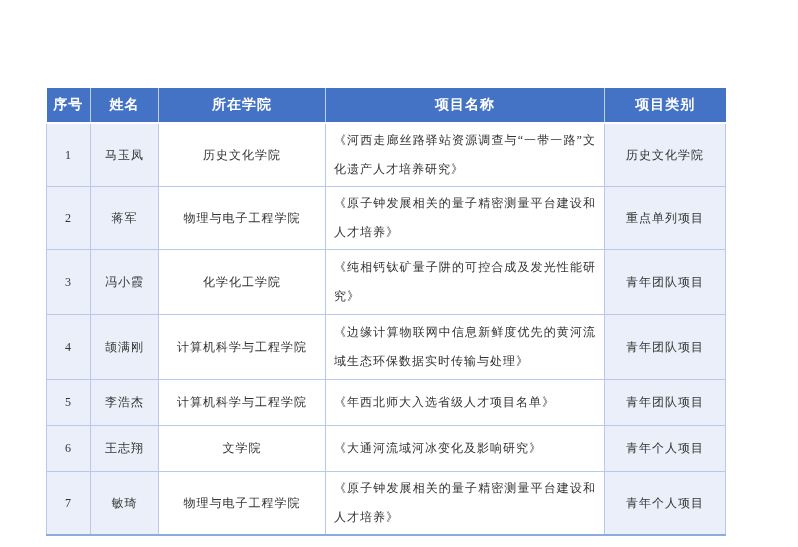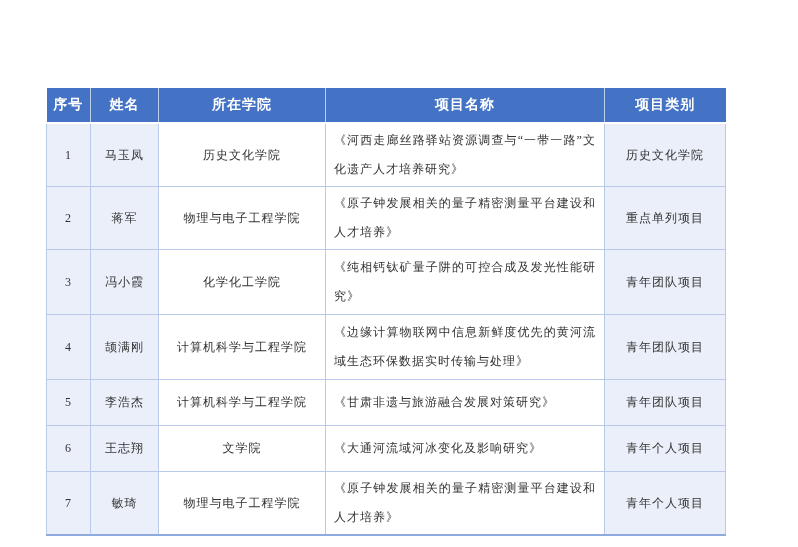--- a/index.html
+++ b/index.html
@@ -123,21 +123,21 @@
     <td class="col-band cell-serial">4</td>
     <td class="col-band cell-name">颉满刚</td>
     <td class="col-plain cell-college">计算机科学与工程学院</td>
     <td class="col-plain cell-project">《边缘计算物联网中信息新鲜度优先的黄河流域生态环保数据实时传输与处理》</td>
     <td class="col-band cell-category">青年团队项目</td>
   </tr>
           <tr>
     <td class="col-band cell-serial">5</td>
     <td class="col-band cell-name">李浩杰</td>
     <td class="col-plain cell-college">计算机科学与工程学院</td>
-    <td class="col-plain cell-project">《甘肃非遗与旅游融合发展对策研究》</td>
+    <td class="col-plain cell-project">《年西北师大入选省级人才项目名单》</td>
     <td class="col-band cell-category">青年团队项目</td>
   </tr>
           <tr>
     <td class="col-band cell-serial">6</td>
     <td class="col-band cell-name">王志翔</td>
     <td class="col-plain cell-college">文学院</td>
     <td class="col-plain cell-project">《大通河流域河冰变化及影响研究》</td>
     <td class="col-band cell-category">青年个人项目</td>
   </tr>
           <tr>

